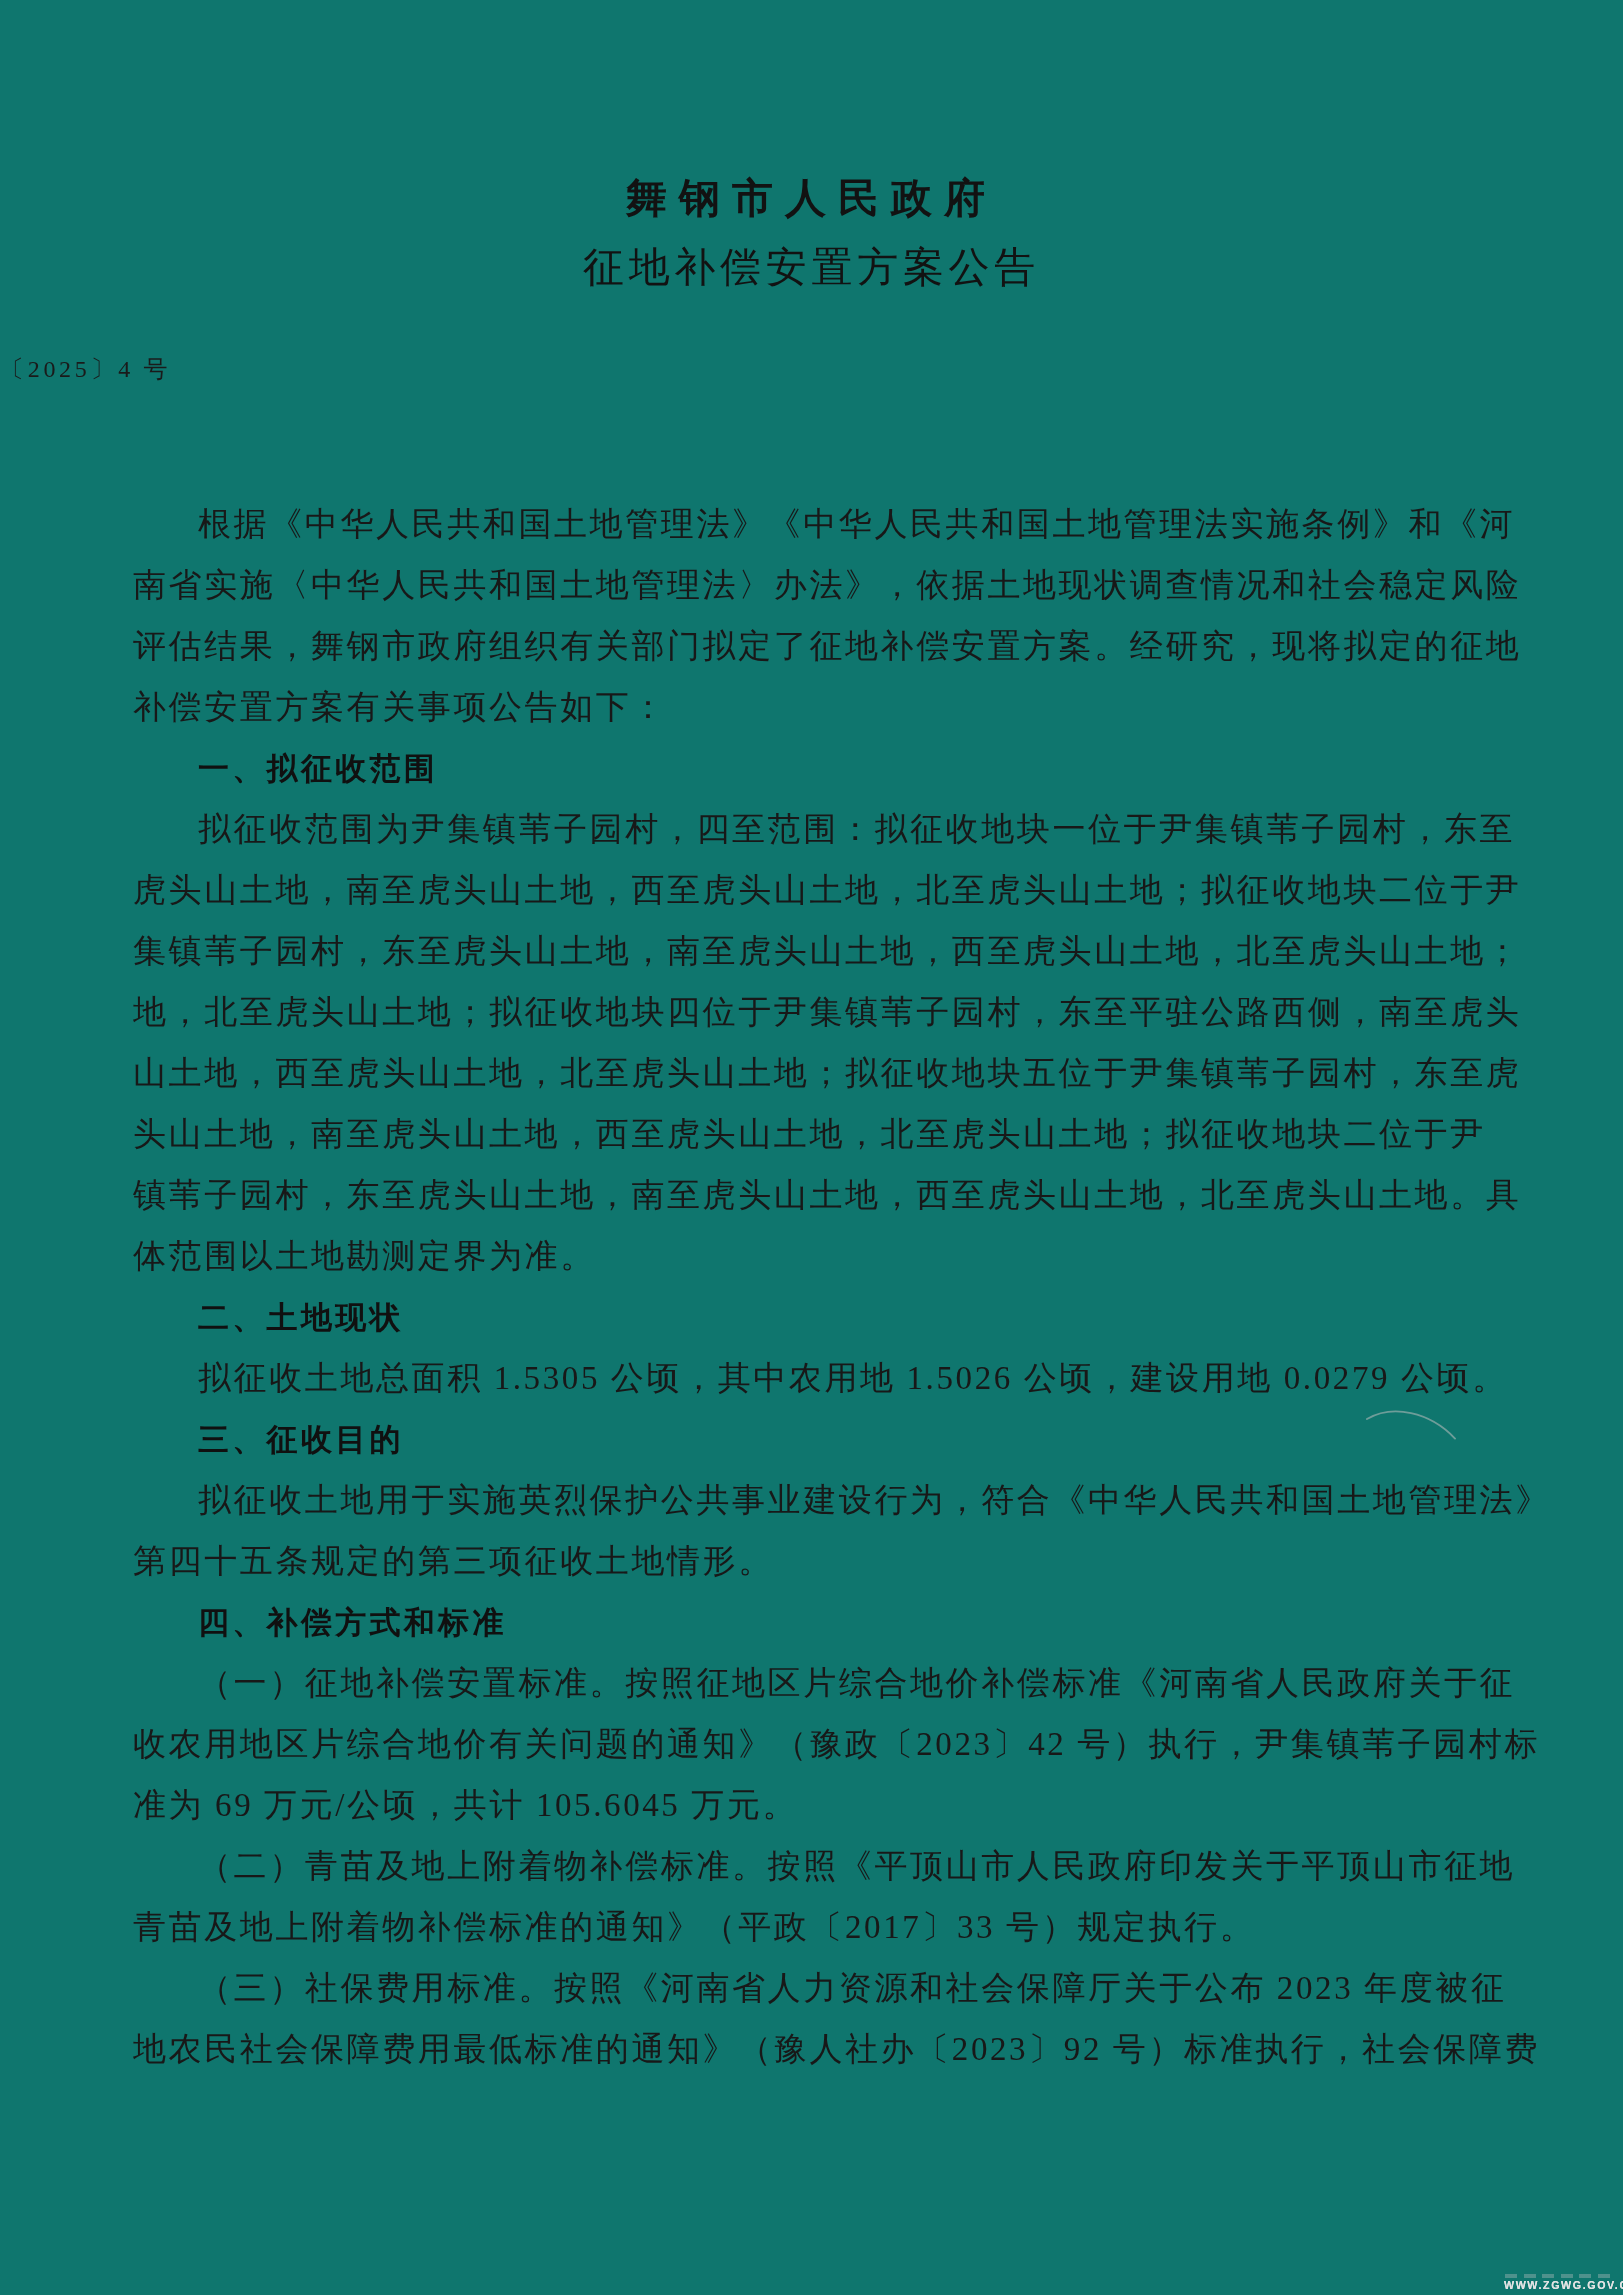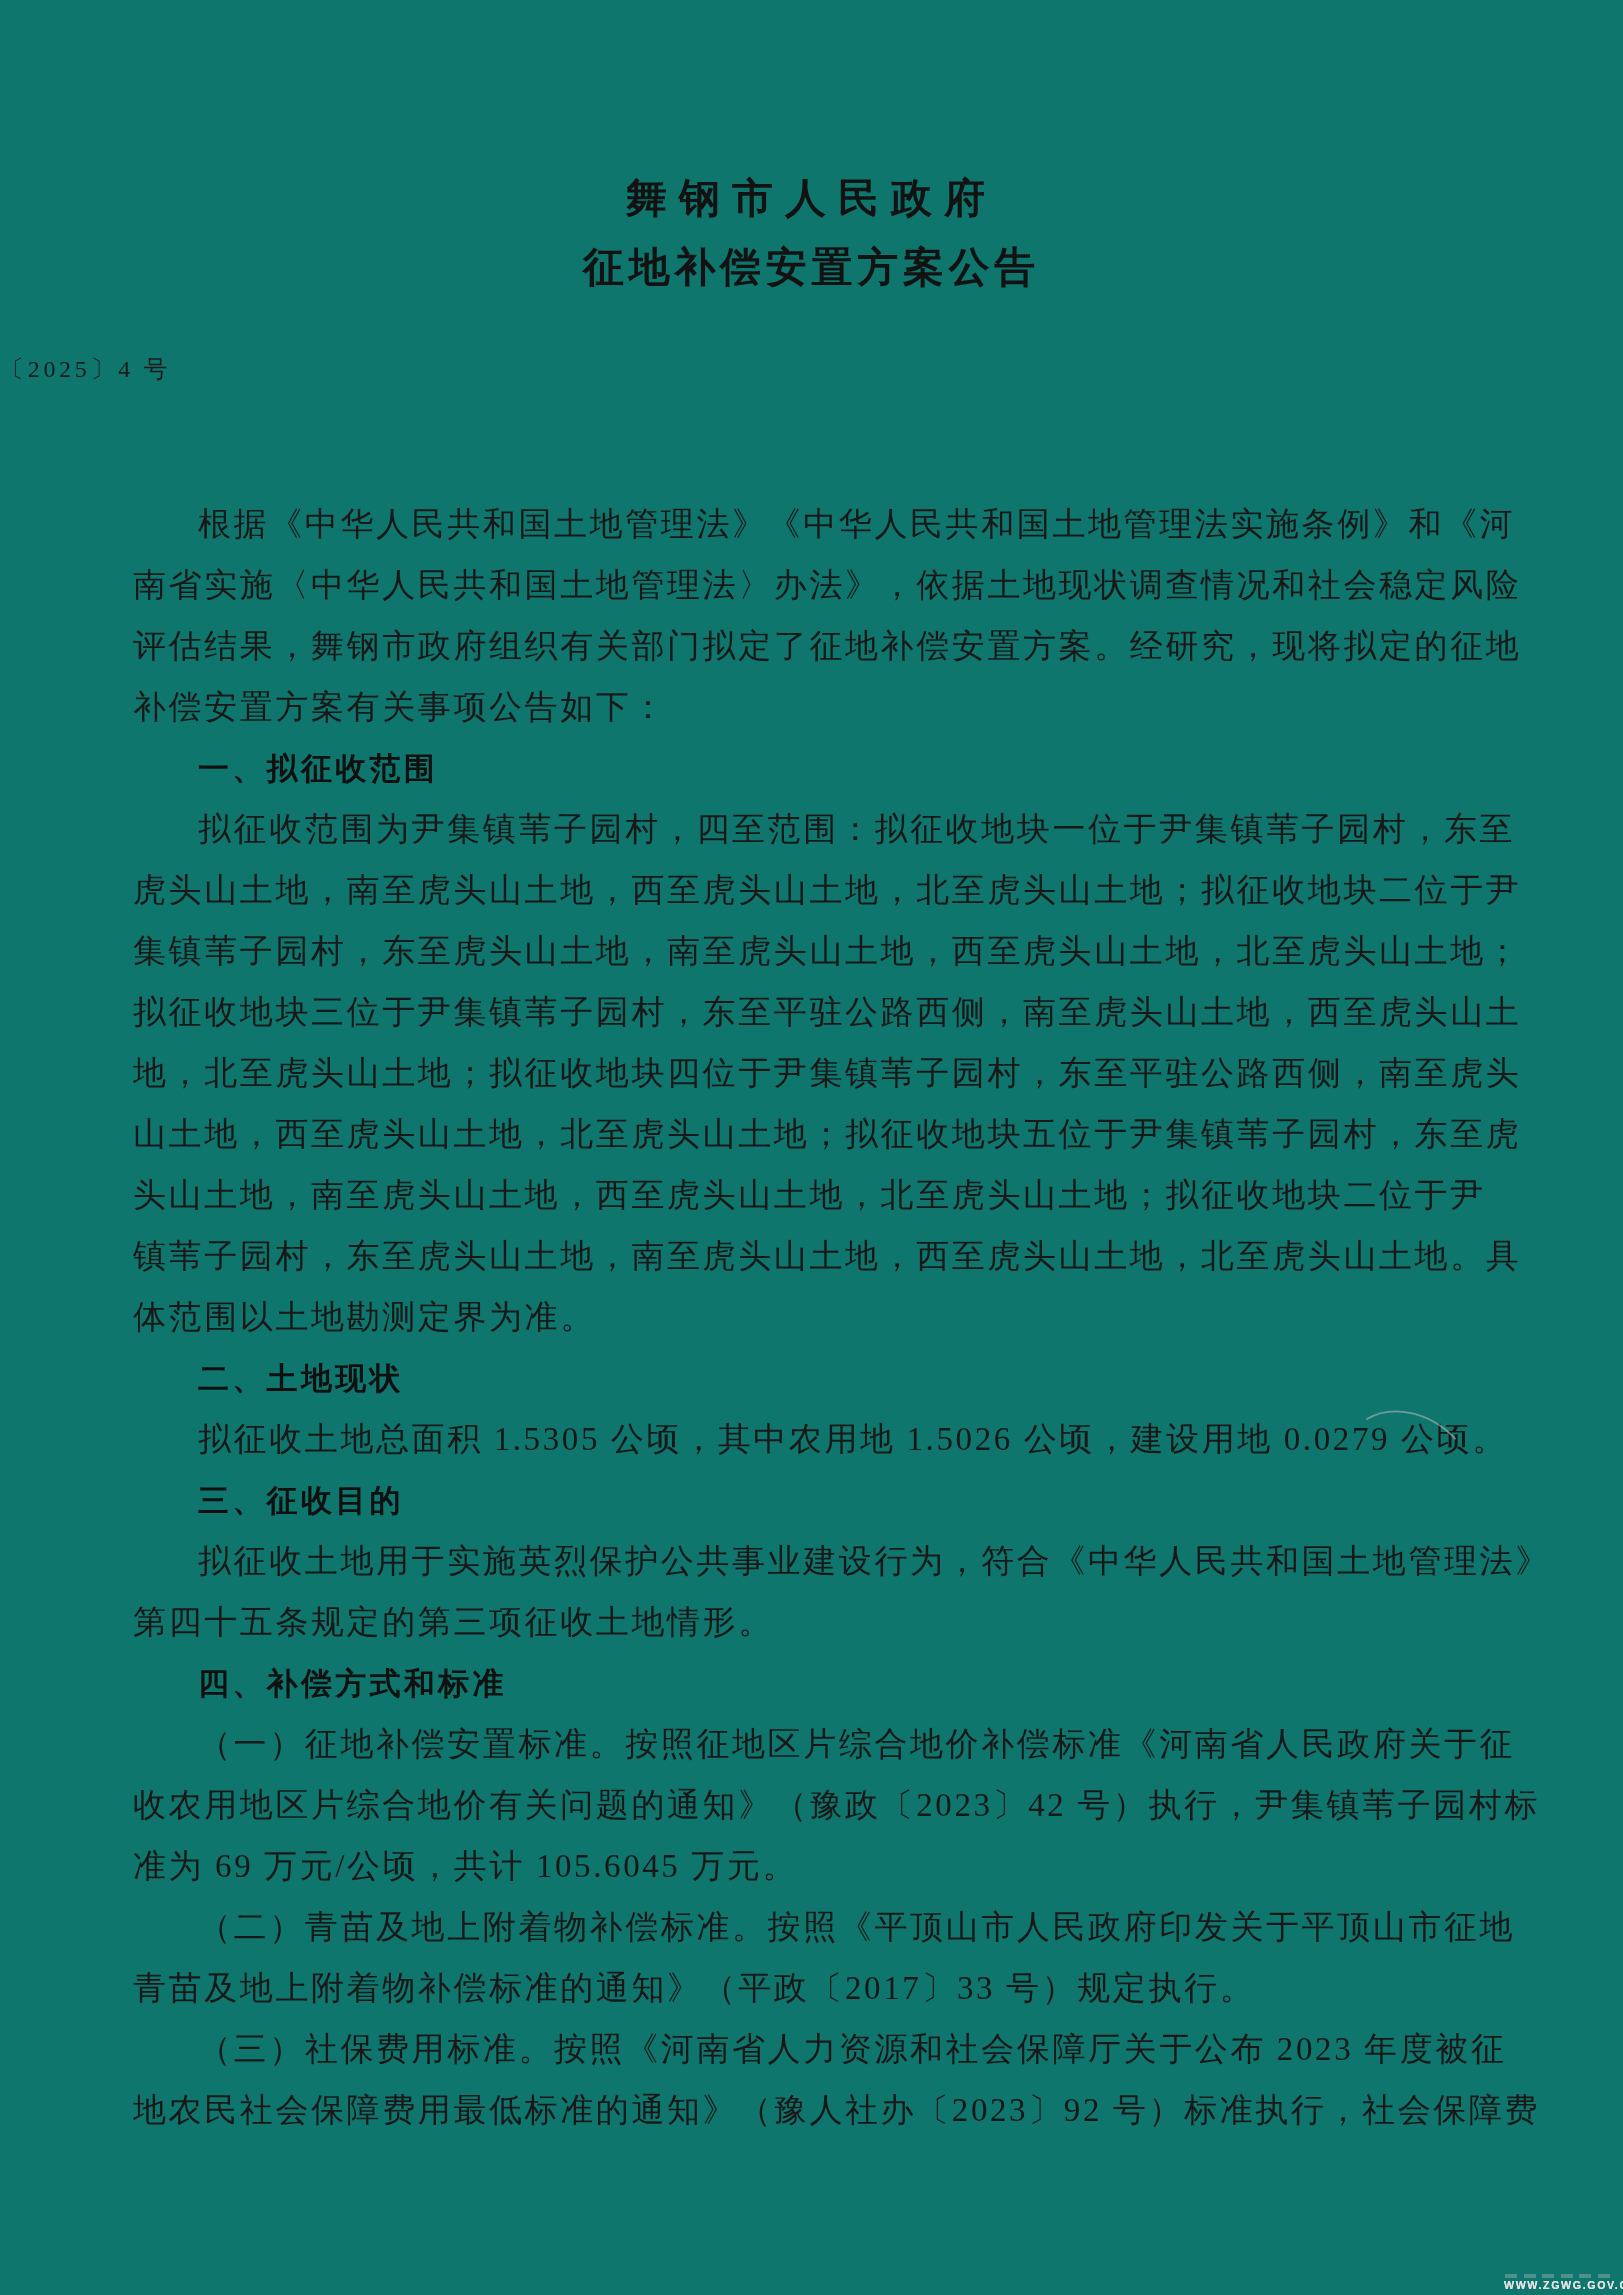--- a/index.html
+++ b/index.html
@@ -30,21 +30,21 @@
     letter-spacing: 12px;
     color: #121212;
   }
   .title-line2 {
     position: absolute;
     top: 233px;
     left: 0;
     width: 100%;
     text-align: center;
     font-family: "Liberation Serif", "DejaVu Serif", serif;
-    font-weight: 700;
+    font-weight: 400;
     font-size: 41px;
     line-height: 69px;
     letter-spacing: 4.7px;
     color: #121212;
   }
   .doc-number {
     position: absolute;
     top: 348px;
     left: 0;
     width: 100%;
@@ -128,21 +128,20 @@
 
   <div class="doc-body">
     <div class="ln indent">根据《中华人民共和国土地管理法》《中华人民共和国土地管理法实施条例》和《河</div>
     <div class="ln">南省实施〈中华人民共和国土地管理法〉办法》，依据土地现状调查情况和社会稳定风险</div>
     <div class="ln">评估结果，舞钢市政府组织有关部门拟定了征地补偿安置方案。经研究，现将拟定的征地</div>
     <div class="ln">补偿安置方案有关事项公告如下：</div>
     <div class="ln heading">一、拟征收范围</div>
     <div class="ln indent">拟征收范围为尹集镇苇子园村，四至范围：拟征收地块一位于尹集镇苇子园村，东至</div>
     <div class="ln">虎头山土地，南至虎头山土地，西至虎头山土地，北至虎头山土地；拟征收地块二位于尹</div>
     <div class="ln">集镇苇子园村，东至虎头山土地，南至虎头山土地，西至虎头山土地，北至虎头山土地；</div>
-    <div class="ln">拟征收地块三位于尹集镇苇子园村，东至平驻公路西侧，南至虎头山土地，西至虎头山土</div>
     <div class="ln">地，北至虎头山土地；拟征收地块四位于尹集镇苇子园村，东至平驻公路西侧，南至虎头</div>
     <div class="ln">山土地，西至虎头山土地，北至虎头山土地；拟征收地块五位于尹集镇苇子园村，东至虎</div>
     <div class="ln">头山土地，南至虎头山土地，西至虎头山土地，北至虎头山土地；拟征收地块二位于尹</div>
     <div class="ln">镇苇子园村，东至虎头山土地，南至虎头山土地，西至虎头山土地，北至虎头山土地。具</div>
     <div class="ln">体范围以土地勘测定界为准。</div>
     <div class="ln heading">二、土地现状</div>
     <div class="ln indent">拟征收土地总面积 1.5305 公顷，其中农用地 1.5026 公顷，建设用地 0.0279 公顷。</div>
     <div class="ln heading">三、征收目的</div>
     <div class="ln indent">拟征收土地用于实施英烈保护公共事业建设行为，符合《中华人民共和国土地管理法》</div>
     <div class="ln">第四十五条规定的第三项征收土地情形。</div>

